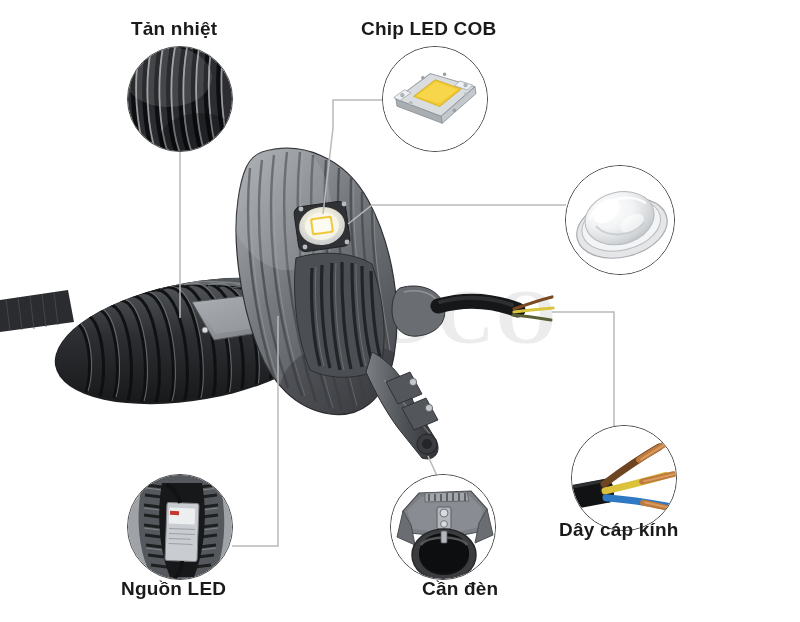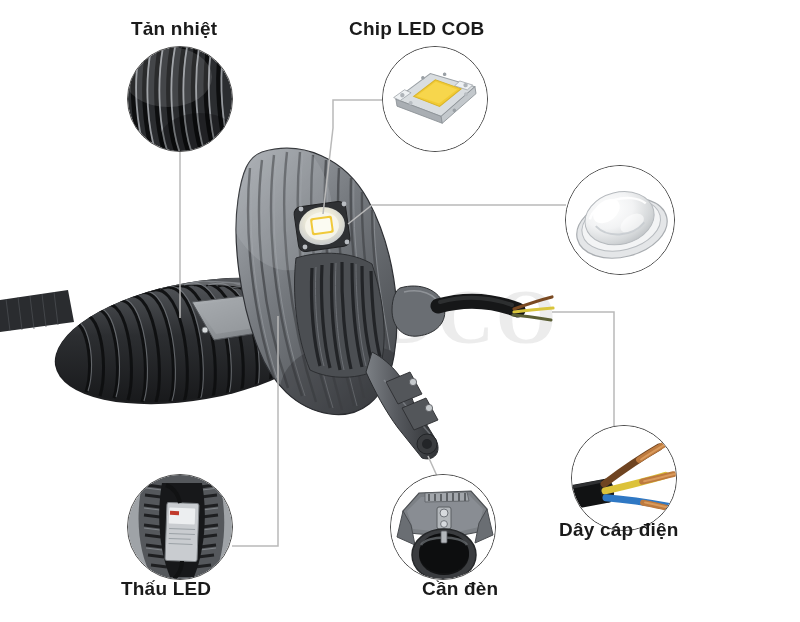--- a/index.html
+++ b/index.html
@@ -331,21 +331,21 @@
 
           <circle cx="28" cy="52" r="2" fill="#b7bcc1"></circle>
           <circle cx="84" cy="52" r="2" fill="#b7bcc1"></circle>
           <circle cx="44" cy="29" r="1.8" fill="#9aa0a5"></circle>
           <circle cx="66" cy="29" r="1.8" fill="#9aa0a5"></circle>
           <circle cx="70" cy="66" r="1.8" fill="#9aa0a5"></circle>
         </g>
       </svg>
     </div>
   </div>
-  <div class="label" style="left:349px; top:18px;">Chip LED COB</div>
+  <div class="label" style="left:361px; top:18px;">Chip LED COB</div>
 
   <div class="callout" style="left:565px; top:165px; width:110px; height:110px;">
     <div class="callout-inner">
       <svg viewBox="0 0 110 110" width="110" height="110">
         <defs>
           <radialGradient id="lensG" cx="0.38" cy="0.3" r="0.78">
             <stop offset="0%" stop-color="#ffffff"></stop>
             <stop offset="45%" stop-color="#f2f3f4"></stop>
             <stop offset="80%" stop-color="#d3d6d8"></stop>
             <stop offset="100%" stop-color="#babec1"></stop>
@@ -386,21 +386,21 @@
           <path d="M70,58 C82,57 92,56 102,55" stroke="#bd7a3e" stroke-width="6" fill="none" stroke-linecap="round"></path>
           <path d="M72,58 C84,57 93,56 103,55" stroke="#d99a5c" stroke-width="2" fill="none" stroke-linecap="round"></path>
 
           <path d="M32,69 C54,74 74,80 92,86" stroke="#2f78c4" stroke-width="7" fill="none" stroke-linecap="round"></path>
           <path d="M68,79 C80,83 90,87 100,91" stroke="#bd7a3e" stroke-width="6" fill="none" stroke-linecap="round"></path>
           <path d="M70,79 C82,83 91,87 101,91" stroke="#d99a5c" stroke-width="2" fill="none" stroke-linecap="round"></path>
         </g>
       </svg>
     </div>
   </div>
-  <div class="label" style="left:559px; top:519px;">Dây cáp điện</div>
+  <div class="label" style="left:559px; top:519px;">Dây cáp kính</div>
 
   <div class="callout" style="left:127px; top:474px; width:106px; height:106px;">
     <div class="callout-inner">
       <svg viewBox="0 0 106 106" width="106" height="106">
         <rect width="106" height="106" fill="#9fa3a7"></rect>
 
         <path d="M16,0 C6,40 10,80 26,106 L84,106 C98,78 100,38 90,0 Z" fill="#55585c"></path>
 
         <g stroke="#1e1f21" stroke-width="3" fill="none">
           <path d="M18,10 L34,12"></path>
@@ -443,21 +443,21 @@
             <path d="M41,59 L67,59"></path>
           <path d="M41,64 L63,64"></path>
             <path d="M41,69 L65,69"></path>
         </g>
 
         <path d="M52,28 C50,18 44,12 38,10" stroke="#111213" stroke-width="4" fill="none"></path>
         <path d="M54,86 C54,94 50,100 46,104" stroke="#111213" stroke-width="4" fill="none"></path>
       </svg>
     </div>
   </div>
-  <div class="label" style="left:121px; top:578px;">Thấu LED</div>
+  <div class="label" style="left:121px; top:578px;">Nguồn LED</div>
 
   <div class="callout" style="left:390px; top:474px; width:106px; height:106px;">
     <div class="callout-inner">
       <svg viewBox="0 0 106 106" width="106" height="106">
         <rect width="106" height="106" fill="#ffffff"></rect>
 
         <path d="M12,36 L28,18 L80,16 L96,34 L92,56 L62,62 L18,58 Z" fill="#7c8085" stroke="#4d5054" stroke-width="1.2"></path>
         <path d="M16,36 L30,22 L78,20 L92,34 L88,52 L62,58 L22,54 Z" fill="#8f9398" opacity="0.7"></path>
 
         <path d="M34,18 L76,17 L78,26 L34,27 Z" fill="#a2a6ab" stroke="#5b5e62" stroke-width="0.8"></path>

